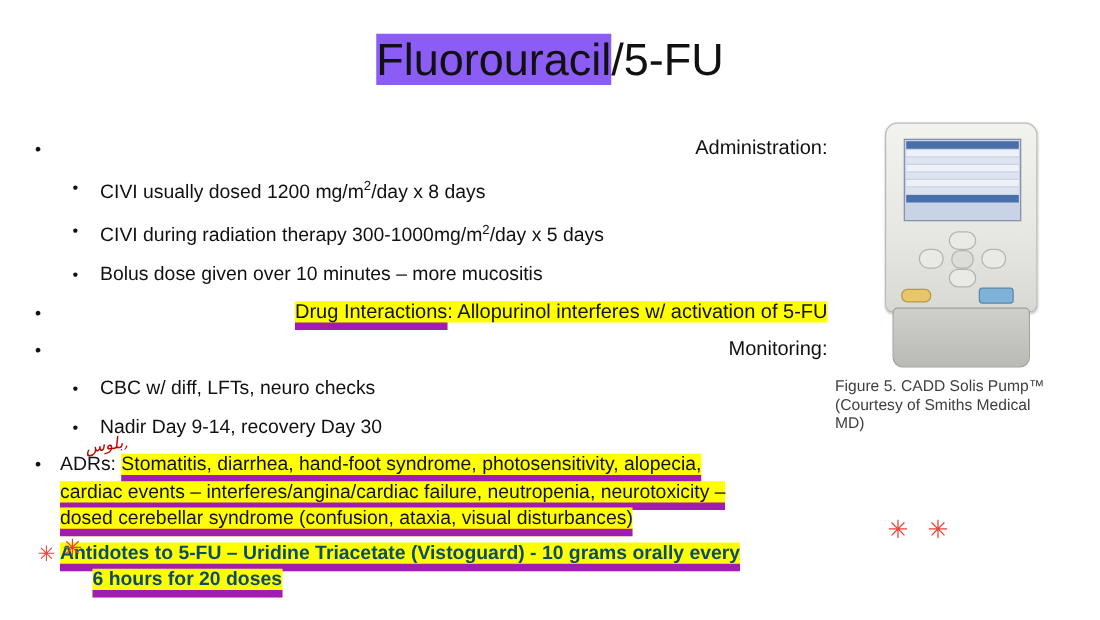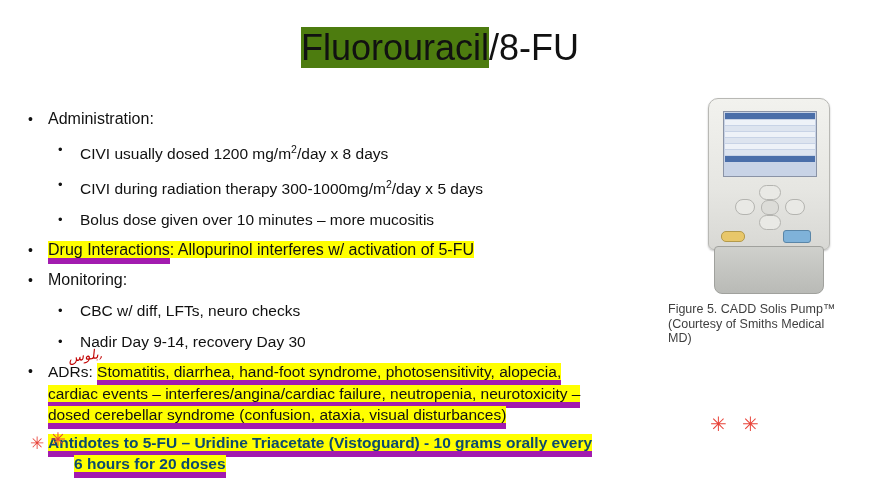--- a/index.html
+++ b/index.html
@@ -9,30 +9,30 @@
     font-family:"Liberation Sans", sans-serif;
     color:#111;
     position:relative;
   }
   .slide{position:relative;width:880px;height:496px;}
 
   .title{
     position:absolute;left:0;top:26px;width:880px;text-align:center;
     font-size:36px;line-height:44px;font-weight:400;color:#111;
   }
-  .title .hl{background:#4d7c0f;}
+  .title .hl{background:#8b5cf6;}
 
   .content{
     position:absolute;left:22px;top:104px;width:640px;
     font-size:15.5px;line-height:17px;color:#111;
   }
 
   ul{list-style:none;margin:0;padding:0;}
   li{position:relative;margin:0 0 0 0;padding:0 0 0 26px;}
-  li.lvl1{font-size:16px;line-height:30px;padding-left:26px;}
+  li.lvl1{font-size:16px;line-height:30px;padding-left:26px;text-align:right;}
   li.lvl2{font-size:15.5px;line-height:31px;padding-left:30px;margin-left:28px;}
   li.lvl1:before{
     content:"\2022";position:absolute;left:6px;top:0;font-size:14px;color:#111;
   }
   li.lvl2:before{
     content:"\2022";position:absolute;left:8px;top:0;font-size:13px;color:#111;
   }
   .sub{vertical-align:super;font-size:0.68em;}
 
   .hl{background:#ffff00;}
@@ -114,21 +114,21 @@
   .fig-cap{
     margin-top:8px;font-size:12.5px;line-height:14.5px;color:#3f3f3f;
     font-family:Liberation Sans, sans-serif;
   }
 </style>
 </head>
 <body>
 
 <div class="slide">
 
-  <div class="title"><span class="hl">Fluorouracil</span><span>/8-FU</span></div>
+  <div class="title"><span class="hl">Fluorouracil</span><span>/5-FU</span></div>
 
   <div class="content">
     <ul>
 
       <li class="lvl1">
         <span>Administration:</span>
       </li>
 
       <li class="lvl2">
         <span>CIVI usually dosed 1200 mg/m</span><span class="sub">2</span><span>/day x 8 days</span>

